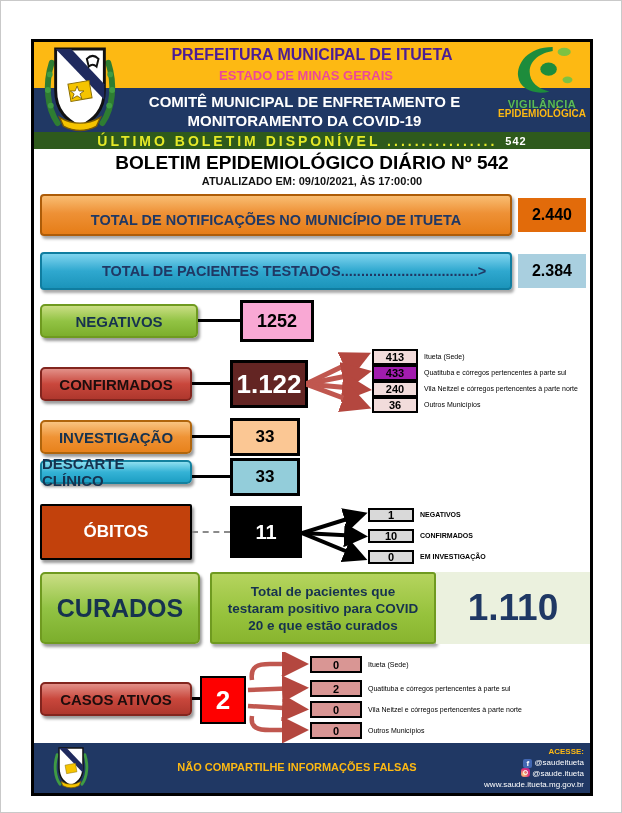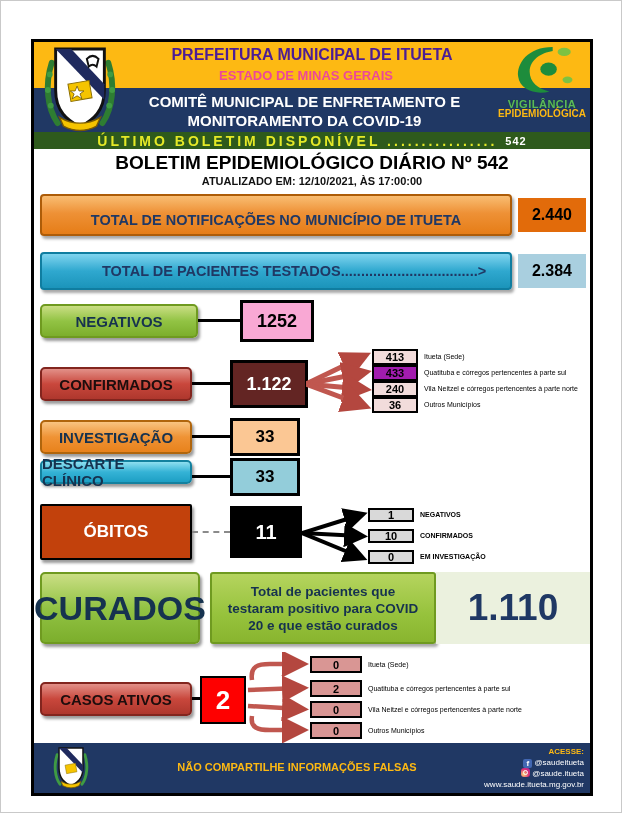--- a/index.html
+++ b/index.html
@@ -40,34 +40,34 @@
   .btn-red    { background:linear-gradient(180deg,#e29088 0%,#c9473c 50%,#ae372d 100%); border:2px solid #82251e; color:#1d0d0d; }
   .btn-orange { background:linear-gradient(180deg,#f9c481 0%,#ef9335 50%,#e8821c 100%); border:2px solid #b0650c; color:#16324f; }
   .btn-cyan   { background:linear-gradient(180deg,#8edff0 0%,#35b3d6 50%,#1d9fc4 100%); border:2px solid #13819f; color:#16324f; }
   .btn-black  { background:#c2410c; color:#fff; border:2px solid #000; border-radius:2px; }
 
   .connector { position:absolute; height:3px; background:#000; }
   .connector-dashed { position:absolute; border-top:2px dashed #8a8a8a; }
 
   .vbox { position:absolute; border:3px solid #000; display:flex; align-items:center; justify-content:center; font-weight:bold; color:#000; }
   .v-neg  { left:206px; top:258px; width:74px; height:42px; background:#f9a8d4; font-size:18px; }
-  .v-conf { left:196px; top:318px; width:78px; height:48px; background:#632523; color:#fff; font-size:18px; }
+  .v-conf { left:196px; top:318px; width:78px; height:48px; background:#632523; color:#fff; font-size:26px; }
   .v-inv  { left:196px; top:376px; width:70px; height:38px; background:#fbc794; font-size:17px; }
   .v-desc { left:196px; top:416px; width:70px; height:38px; background:#93cdda; font-size:17px; }
   .v-obit { left:196px; top:464px; width:72px; height:52px; background:#000; border-color:#000; color:#fff; font-size:20px; }
   .v-ativ { left:166px; top:634px; width:46px; height:48px; background:#fe0000; border-width:2px; color:#fff; font-size:26px; }
 
   .sbox { position:absolute; border:2px solid #000; display:flex; align-items:center; justify-content:center; font-weight:bold; color:#000; font-size:11px; }
   .slabel { position:absolute; font-size:7px; color:#000; white-space:nowrap; }
   .slabel-b { font-weight:bold; font-size:7px; }
 
   .arrows { position:absolute; }
 
   
-  .curados-btn { left:6px; top:530px; width:160px; height:72px; font-size:34px; }
+  .curados-btn { left:6px; top:530px; width:160px; height:72px; font-size:25px; }
   .curados-box { position:absolute; left:176px; top:530px; width:226px; height:72px; background:linear-gradient(180deg,#b5d45e 0%,#96c23c 60%,#89b52f 100%); border:2px solid #6f9a20; border-radius:3px; box-shadow:2px 3px 3px rgba(0,0,0,.35); display:flex; align-items:center; justify-content:center; text-align:center; color:#16324f; font-weight:bold; font-size:13.5px; padding:4px 14px; line-height:17px; }
   .curados-strip { position:absolute; left:402px; top:530px; width:154px; height:72px; background:#ebf1de; display:flex; align-items:center; justify-content:center; color:#1f3864; font-weight:bold; font-size:37px; }
 
   
   .footer { position:absolute; left:0; bottom:0; width:100%; height:50px; background:#203864; }
   .footer-msg { position:absolute; left:120px; right:150px; top:18px; text-align:center; color:#fdb913; font-weight:bold; font-size:11px; }
   .footer-logo { position:absolute; left:18px; top:3px; width:38px; height:44px; }
   .footer-right { position:absolute; right:6px; top:3px; text-align:right; color:#fff; font-size:8px; line-height:11px; }
   .acesse { color:#fdb913; font-weight:bold; }
   .icon-fb { display:inline-block; width:9px; height:9px; background:#4267b2; color:#fff; font-size:8px; font-weight:bold; text-align:center; line-height:9px; border-radius:2px; vertical-align:-1px; }
@@ -115,21 +115,21 @@
         <path d="M58,4 C28,4 14,24 16,40 C18,56 38,63 54,58 C40,55 30,46 30,34 C30,20 44,11 58,9 Z" fill="#1d8c3c"></path>
         <ellipse cx="53" cy="31" rx="10" ry="8" fill="#1d8c3c"></ellipse>
         <ellipse cx="72" cy="10" rx="8" ry="5" fill="#7dc242"></ellipse>
         <ellipse cx="76" cy="44" rx="6" ry="4" fill="#7dc242"></ellipse>
       </svg>
       <div class="vig1">VIGILÂNCIA</div>
       <div class="vig2">EPIDEMIOLÓGICA</div>
     </div>
 
     <div class="bol-title">BOLETIM EPIDEMIOLÓGICO DIÁRIO Nº 542</div>
-    <div class="bol-updated">ATUALIZADO EM: 12/10/2021, ÀS 17:00:00</div>
+    <div class="bol-updated">ATUALIZADO EM: 09/10/2021, ÀS 17:00:00</div>
 
     <div class="bar bar-orange">
       <div class="l1">TOTAL DE NOTIFICAÇÕES NO MUNICÍPIO DE ITUETA</div>
     </div>
     <div class="vbig v-notif">2.440</div>
 
     <div class="bar bar-blue">
       <span>TOTAL DE PACIENTES TESTADOS..................................&gt;</span>
     </div>
     <div class="vbig v-test">2.384</div>

